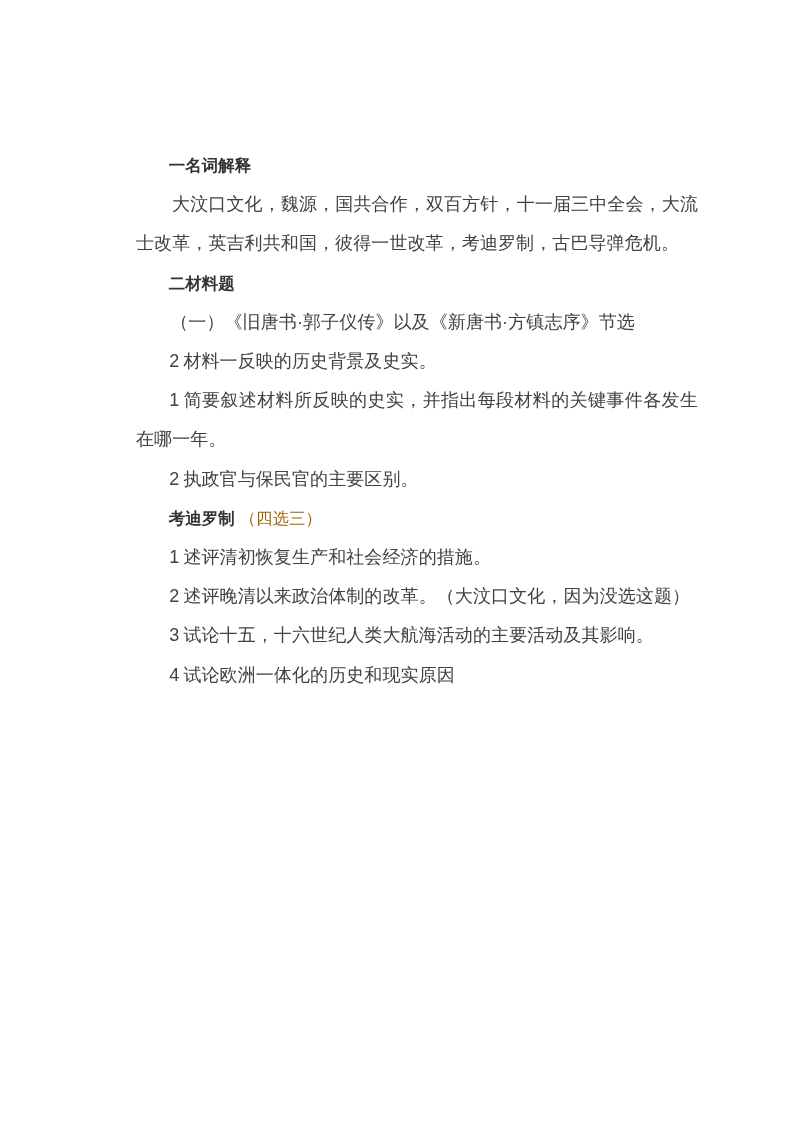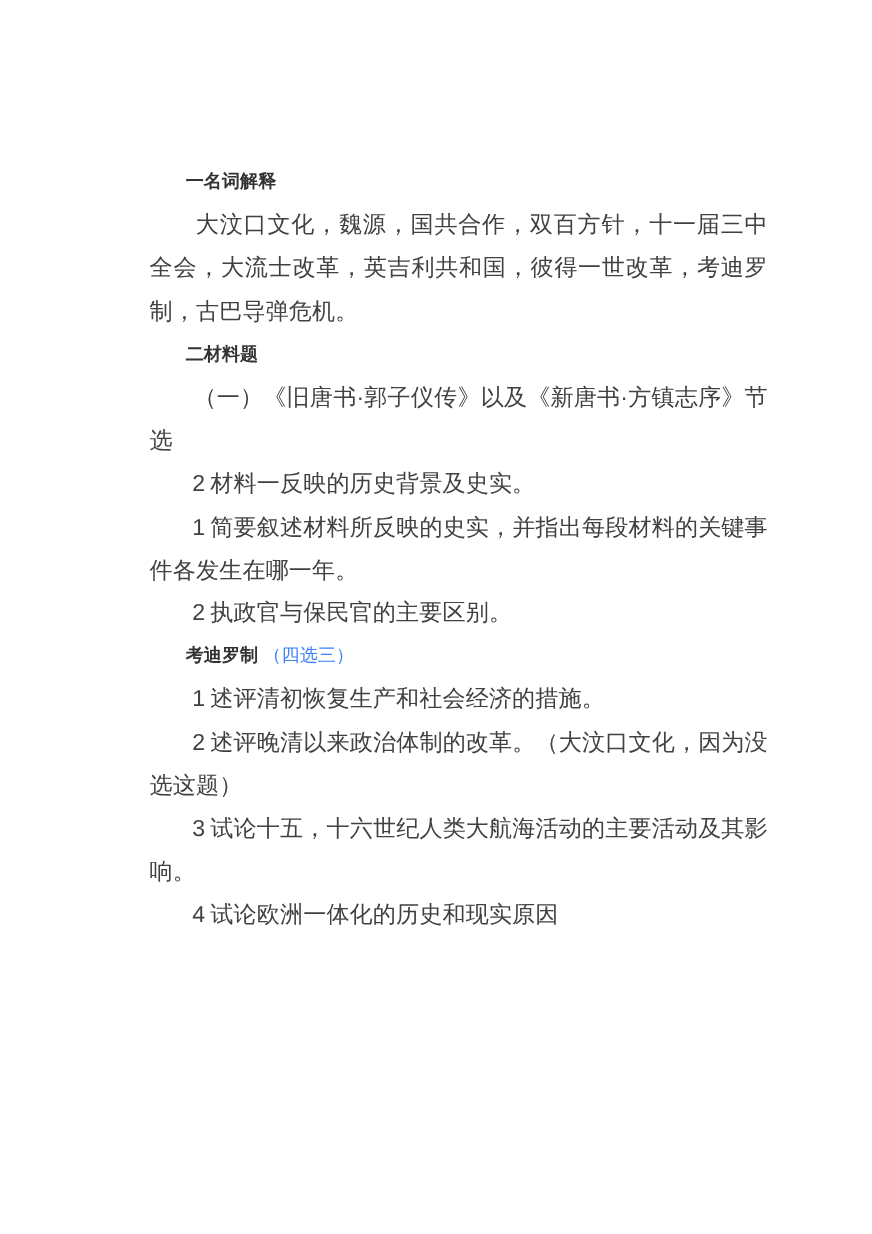--- a/index.html
+++ b/index.html
@@ -27,42 +27,42 @@
 
   #content {
     position: absolute;
     left: 118px;
     top: 146px;
     width: 562px;
     margin-left: 18px;
   }
 
   .line {
-    font-size: 21px;
+    font-size: 18px;
     line-height: 39.2px;
     color: #414141;
     letter-spacing: 0.1px;
     text-align: justify;
     text-justify: inter-ideograph;
     white-space: normal;
     word-break: break-all;
   }
 
   
   .heading {
     font-weight: bold;
     color: #333333;
     text-indent: 2em;
     font-size: 16.4px;
     line-height: 39.2px;
     letter-spacing: 0.1px;
   }
   .heading .suffix {
     font-weight: normal;
-    color: #3b82f6;
+    color: #a16207;
   }
 
   
   .para-indent {
     text-indent: 2em;
   }
 
   
   .para-item {
     text-indent: 1.85em;

